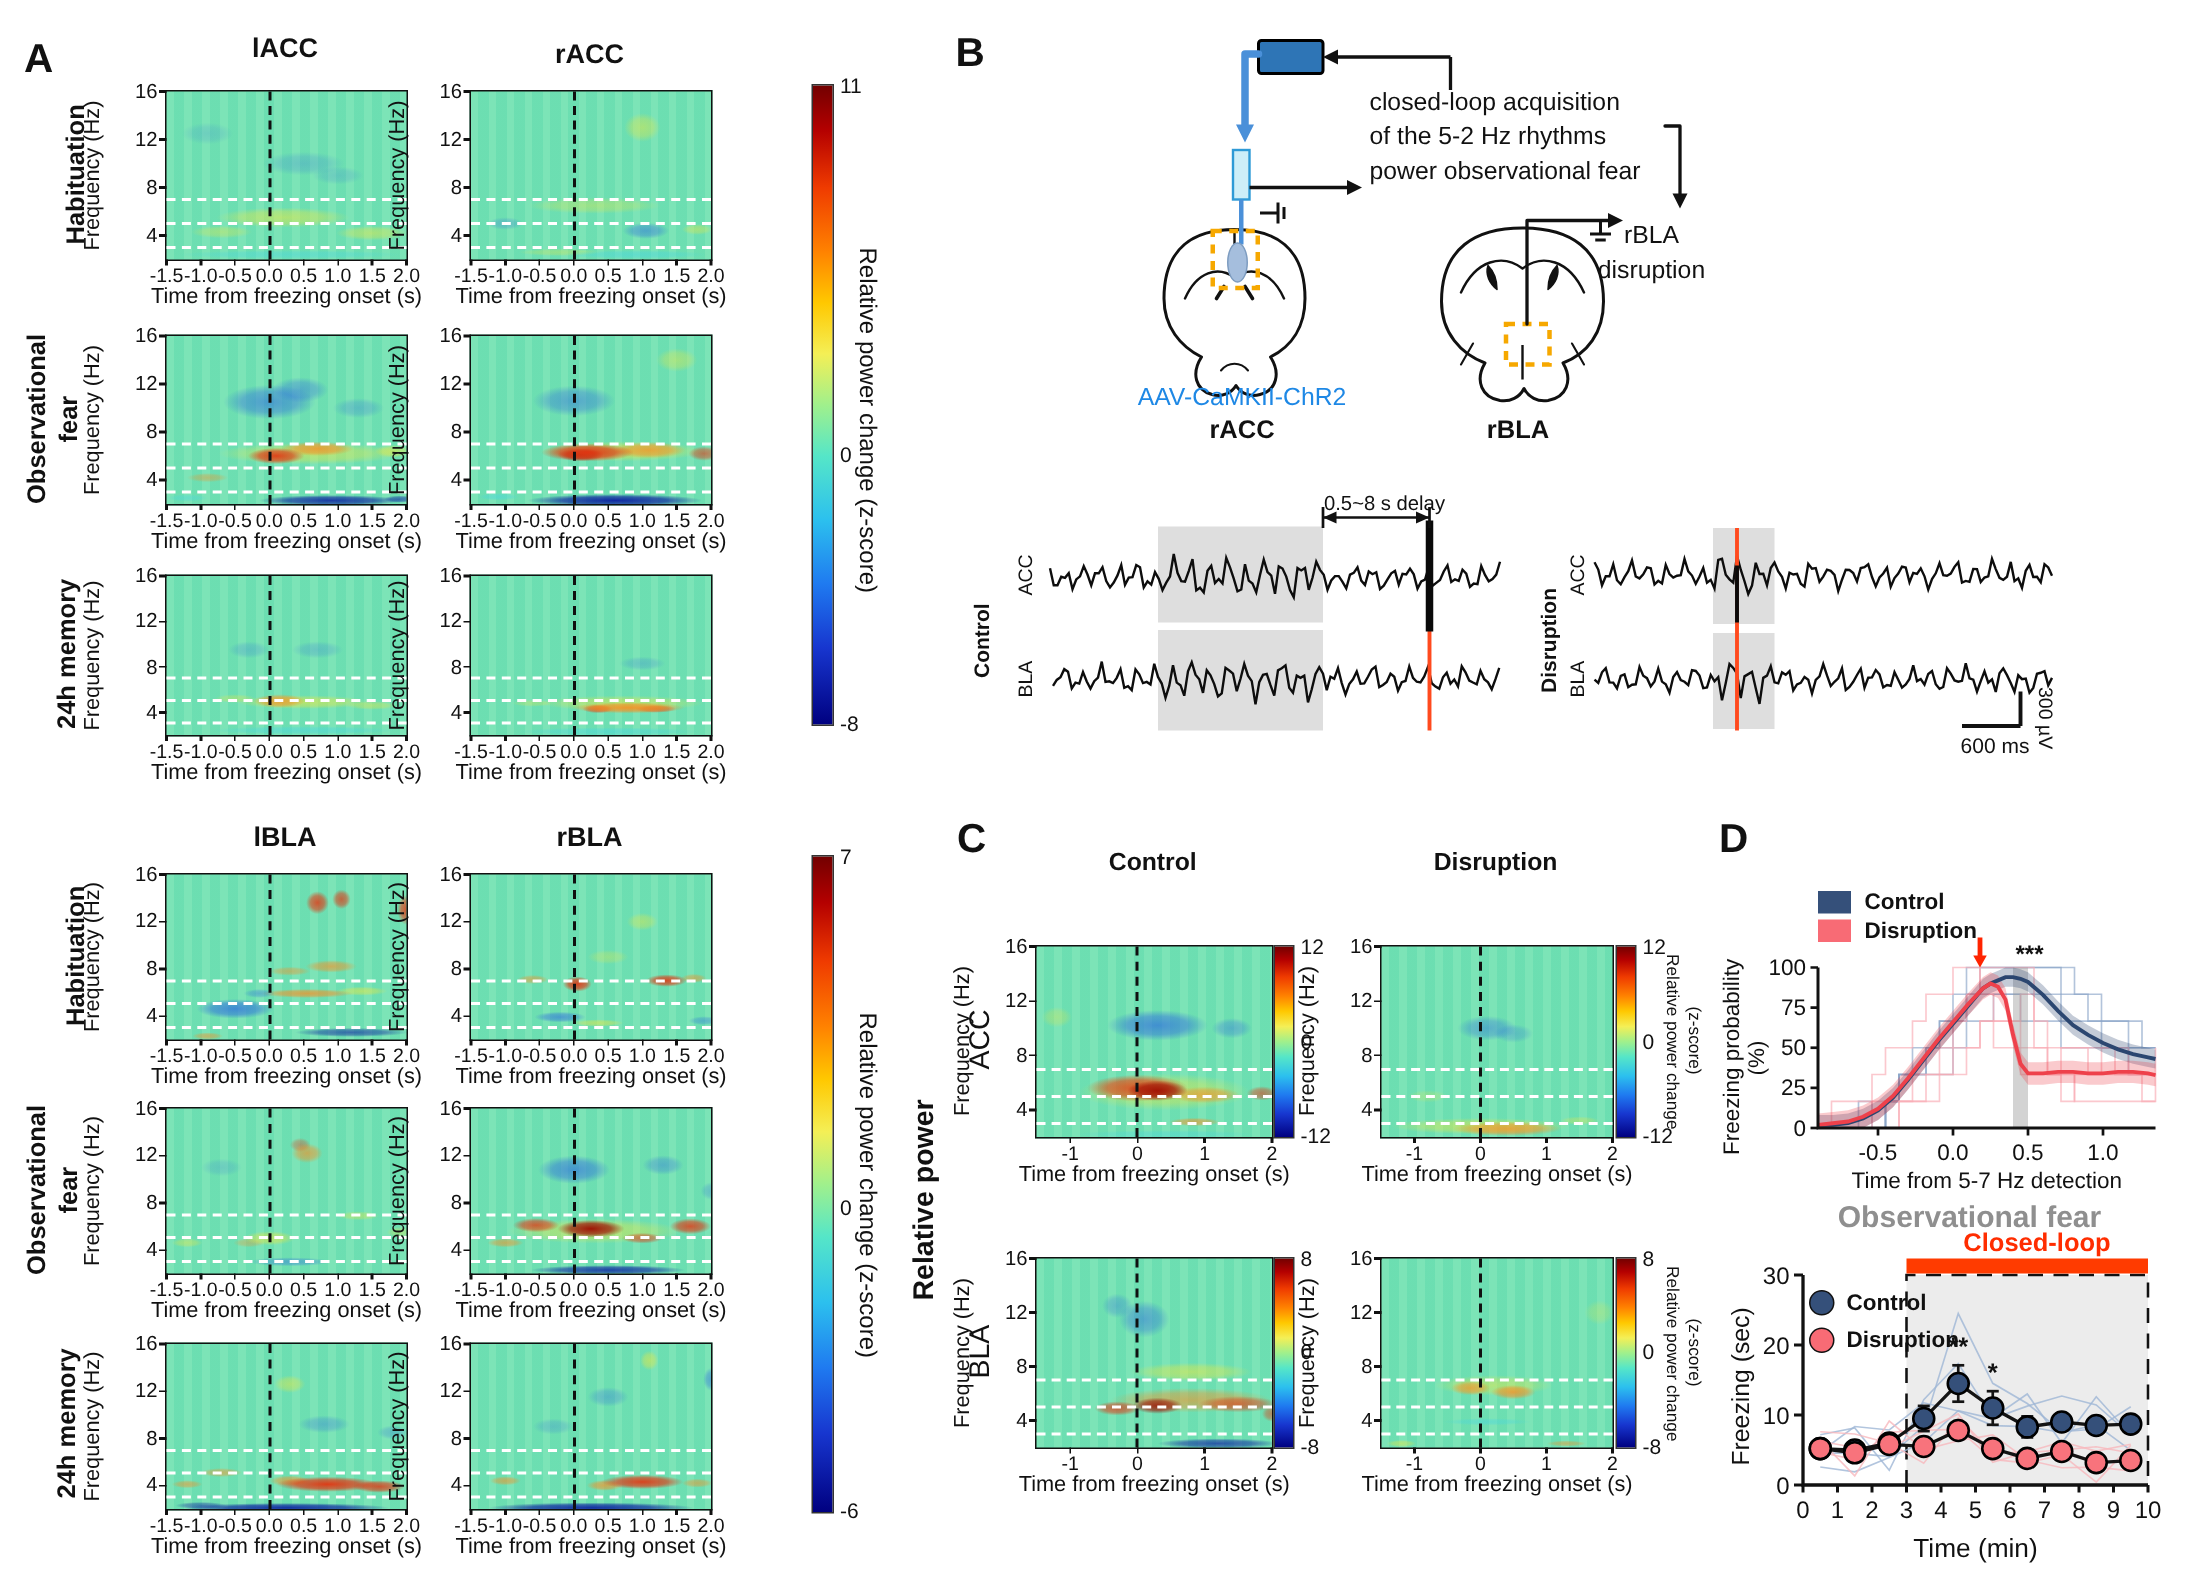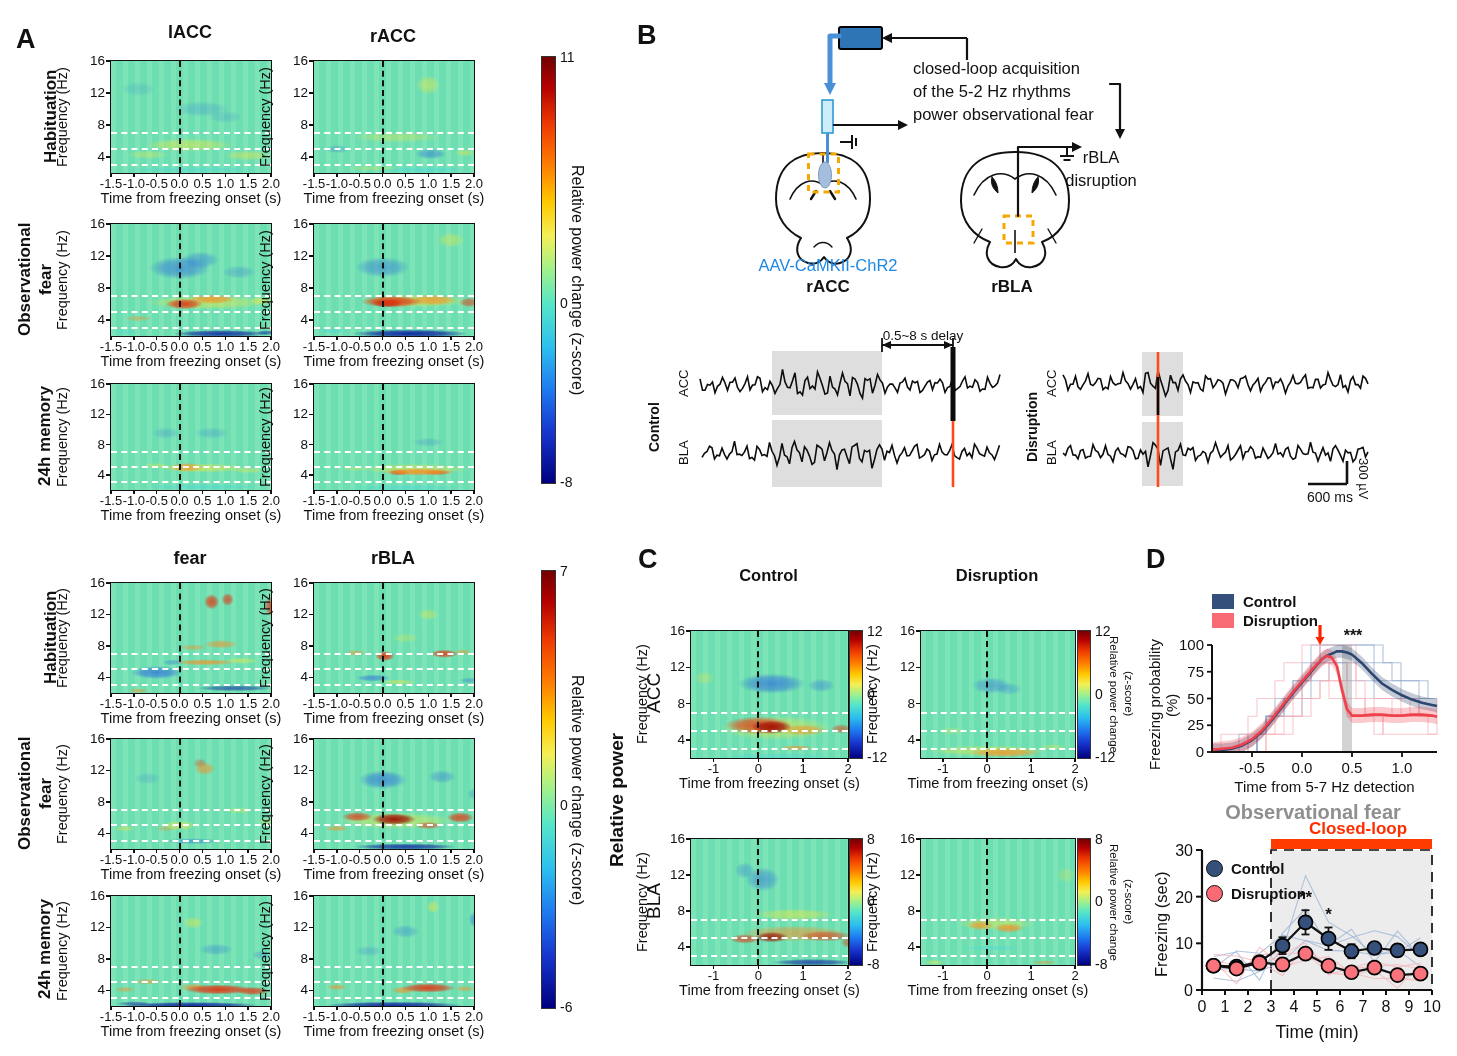--- a/index.html
+++ b/index.html
@@ -239,21 +239,21 @@
       <div class="ylab" style="height: 118px; top: -6px;">Frequency (Hz)</div>
     </div>
 
   <div class="cbar" style="left: 541px; top: 56px; width: 13px; height: 426px; background-image: linear-gradient(rgb(115, 0, 0) 0%, rgb(180, 0, 0) 7%, rgb(239, 59, 0) 16%, rgb(255, 130, 0) 26%, rgb(255, 200, 0) 34%, rgb(244, 239, 86) 42%, rgb(160, 240, 140) 50%, rgb(85, 230, 200) 58%, rgb(44, 192, 238) 68%, rgb(31, 122, 240) 78%, rgb(23, 54, 207) 88%, rgb(0, 0, 128) 100%);">
       <span class="cbl" style="top: -8px;">11</span>
       <span class="cbl" style="top: 237.654px;">0</span>
       <span class="cbl" style="top: 417px;">-8</span>
     </div>
   <div class="cbarlab" style="left:568px;top:110px;height:340px">Relative power change (z-score)</div>
 
-  <div class="coltitle" style="left:110px;top:548px;width:160px">fear</div>
+  <div class="coltitle" style="left:110px;top:548px;width:160px">lBLA</div>
   <div class="coltitle" style="left:313px;top:548px;width:160px">rBLA</div>
 
   <div class="rowlab" style="left:40px;top:582px;height:110px;width:22px">Habituation</div>
   <div class="rowlab" style="left:14px;top:728px;height:130px;width:46px">Observational fear</div>
   <div class="rowlab" style="left:34px;top:893px;height:112px;width:24px">24h memory</div>
 
   <div class="spectro" style="left: 110px; top: 582px; width: 160px; height: 110px; background-image: radial-gradient(6.3% 9.3% at 62.9% 17.1%, rgba(226, 52, 16, 0.8) 0%, rgba(226, 52, 16, 0.56) 45%, rgba(226, 52, 16, 0) 75%), radial-gradient(5.1% 7.9% at 72.9% 15%, rgba(226, 52, 16, 0.7) 0%, rgba(226, 52, 16, 0.49) 45%, rgba(226, 52, 16, 0) 75%), radial-gradient(5.1% 12.1% at 100% 21.4%, rgba(226, 52, 16, 0.8) 0%, rgba(226, 52, 16, 0.56) 45%, rgba(226, 52, 16, 0) 75%), radial-gradient(14.3% 5% at 68.6% 55.7%, rgba(251, 140, 30, 0.6) 0%, rgba(251, 140, 30, 0.42) 45%, rgba(251, 140, 30, 0) 75%), radial-gradient(21.4% 7.9% at 28.6% 81.4%, rgba(47, 111, 221, 0.75) 0%, rgba(47, 111, 221, 0.525) 45%, rgba(47, 111, 221, 0) 75%), radial-gradient(8.6% 3.6% at 38.6% 72.1%, rgba(47, 111, 221, 0.4) 0%, rgba(47, 111, 221, 0.28) 45%, rgba(47, 111, 221, 0) 75%), radial-gradient(25.7% 3.6% at 58.6% 72.1%, rgba(251, 140, 30, 0.7) 0%, rgba(251, 140, 30, 0.49) 45%, rgba(251, 140, 30, 0) 75%), radial-gradient(14.3% 3.6% at 81.4% 70.7%, rgba(240, 232, 58, 0.5) 0%, rgba(240, 232, 58, 0.35) 45%, rgba(240, 232, 58, 0) 75%), radial-gradient(31.4% 3.6% at 77.1% 95.7%, rgba(11, 31, 160, 0.6) 0%, rgba(11, 31, 160, 0.42) 45%, rgba(11, 31, 160, 0) 75%), radial-gradient(8.6% 2.9% at 17.1% 97.9%, rgba(251, 140, 30, 0.5) 0%, rgba(251, 140, 30, 0.35) 45%, rgba(251, 140, 30, 0) 75%), radial-gradient(11.4% 3.6% at 51.4% 58.6%, rgba(251, 140, 30, 0.45) 0%, rgba(251, 140, 30, 0.314) 45%, rgba(251, 140, 30, 0) 75%), repeating-linear-gradient(90deg, rgba(255, 255, 255, 0.07) 0px, rgba(255, 255, 255, 0.07) 5px, rgba(40, 180, 170, 0.08) 5px, rgba(40, 180, 170, 0.08) 12px), linear-gradient(rgb(114, 226, 178), rgb(114, 226, 178));">
       <div class="hline" style="top: 69.7143px;"></div>
       <div class="hline" style="top: 85.4286px;"></div>
       <div class="hline" style="top: 101.143px;"></div>

